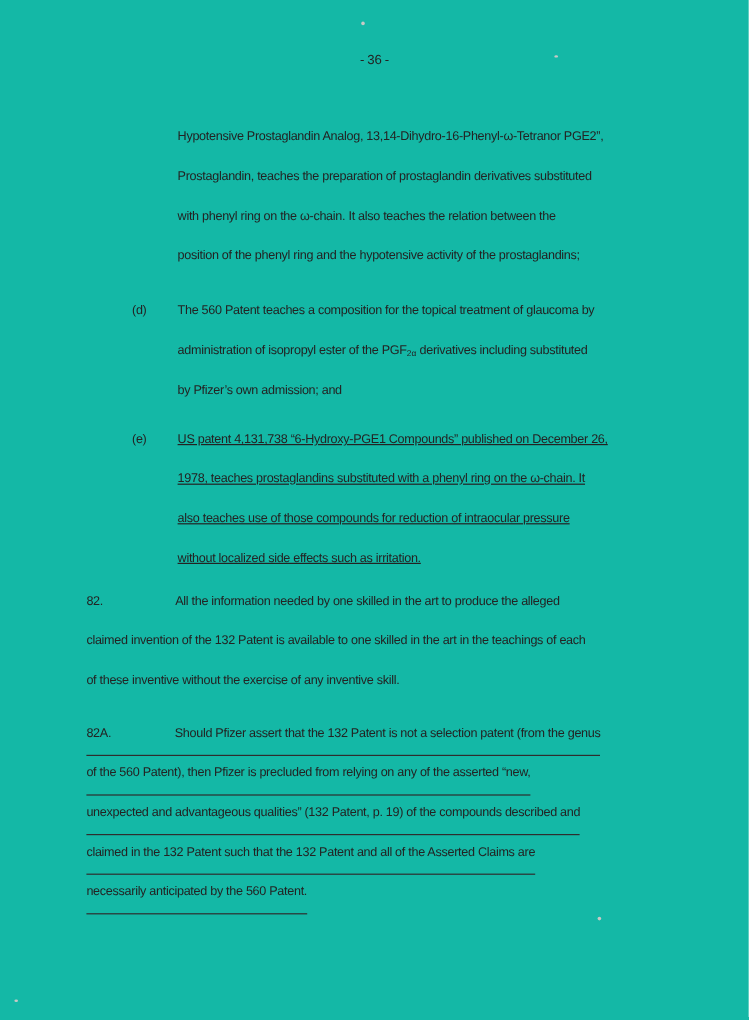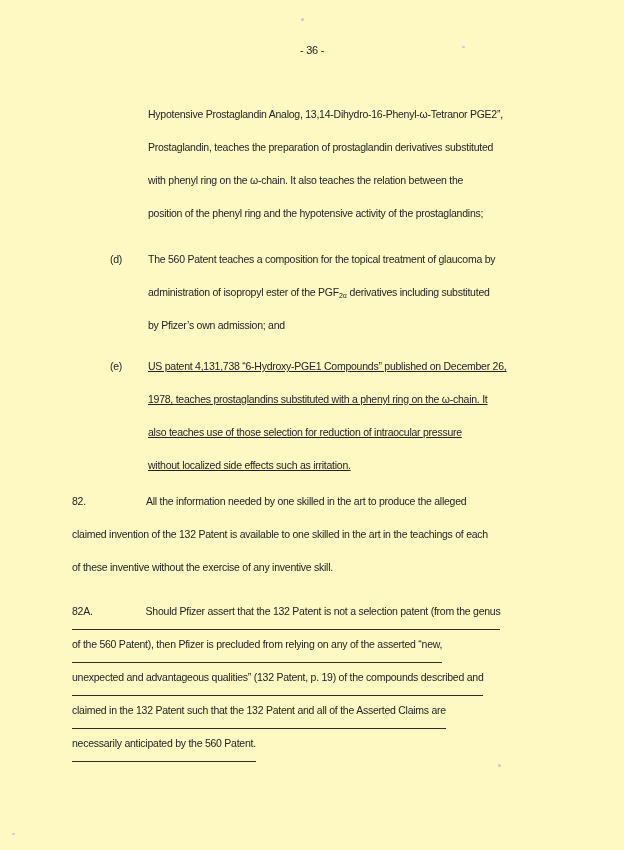--- a/index.html
+++ b/index.html
@@ -4,21 +4,21 @@
 <style>
   html, body {
     margin: 0;
     padding: 0;
     background: #fbfbfa;
   }
   .page {
     position: relative;
     width: 624px;
     height: 850px;
-    background: #fef9c3;
+    background: #14b8a6;
     overflow: hidden;
     font-family: "Liberation Sans", sans-serif;
     color: #232323;
     font-size: 10.5px;
     letter-spacing: -0.25px;
   }
   .page-number {
     position: absolute;
     top: 44px;
     left: 0;
@@ -91,21 +91,21 @@
 
   <div class="block" id="block-d">
     <div class="line"><span class="ilabel">(d)</span><span>The 560 Patent teaches a composition for the topical treatment of glaucoma by</span></div>
     <div class="line hang"><span>administration of isopropyl ester of the PGF</span><span class="sub">2α</span><span> derivatives including substituted</span></div>
     <div class="line hang">by Pfizer’s own admission; and</div>
   </div>
 
   <div class="block" id="block-e">
     <div class="line"><span class="ilabel">(e)</span><span>US patent 4,131,738 “6-Hydroxy-PGE1 Compounds” published on December 26,</span></div>
     <div class="line hang">1978, teaches prostaglandins substituted with a phenyl ring on the ω-chain. It</div>
-    <div class="line hang">also teaches use of those selection for reduction of intraocular pressure</div>
+    <div class="line hang">also teaches use of those compounds for reduction of intraocular pressure</div>
     <div class="line hang">without localized side effects such as irritation.</div>
   </div>
 
   <div class="block" id="p82">
     <div class="line"><span class="pnum">82.</span><span>All the information needed by one skilled in the art to produce the alleged</span></div>
     <div class="line">claimed invention of the 132 Patent is available to one skilled in the art in the teachings of each</div>
     <div class="line">of these inventive without the exercise of any inventive skill.</div>
   </div>
 
   <div class="block" id="p82a">

